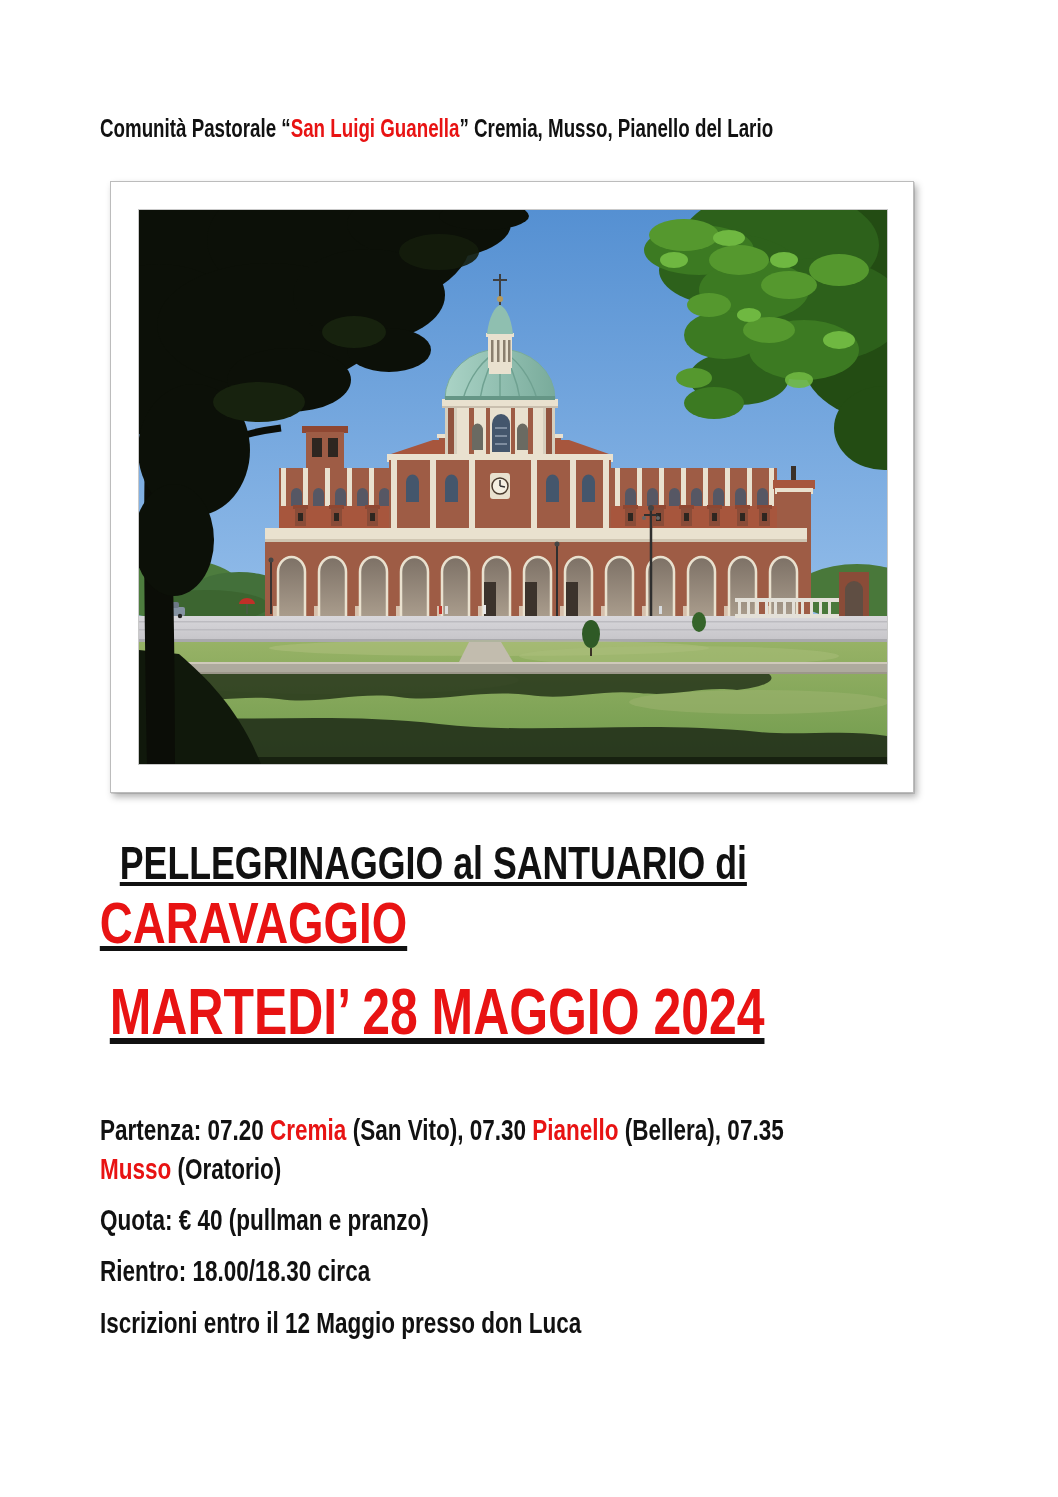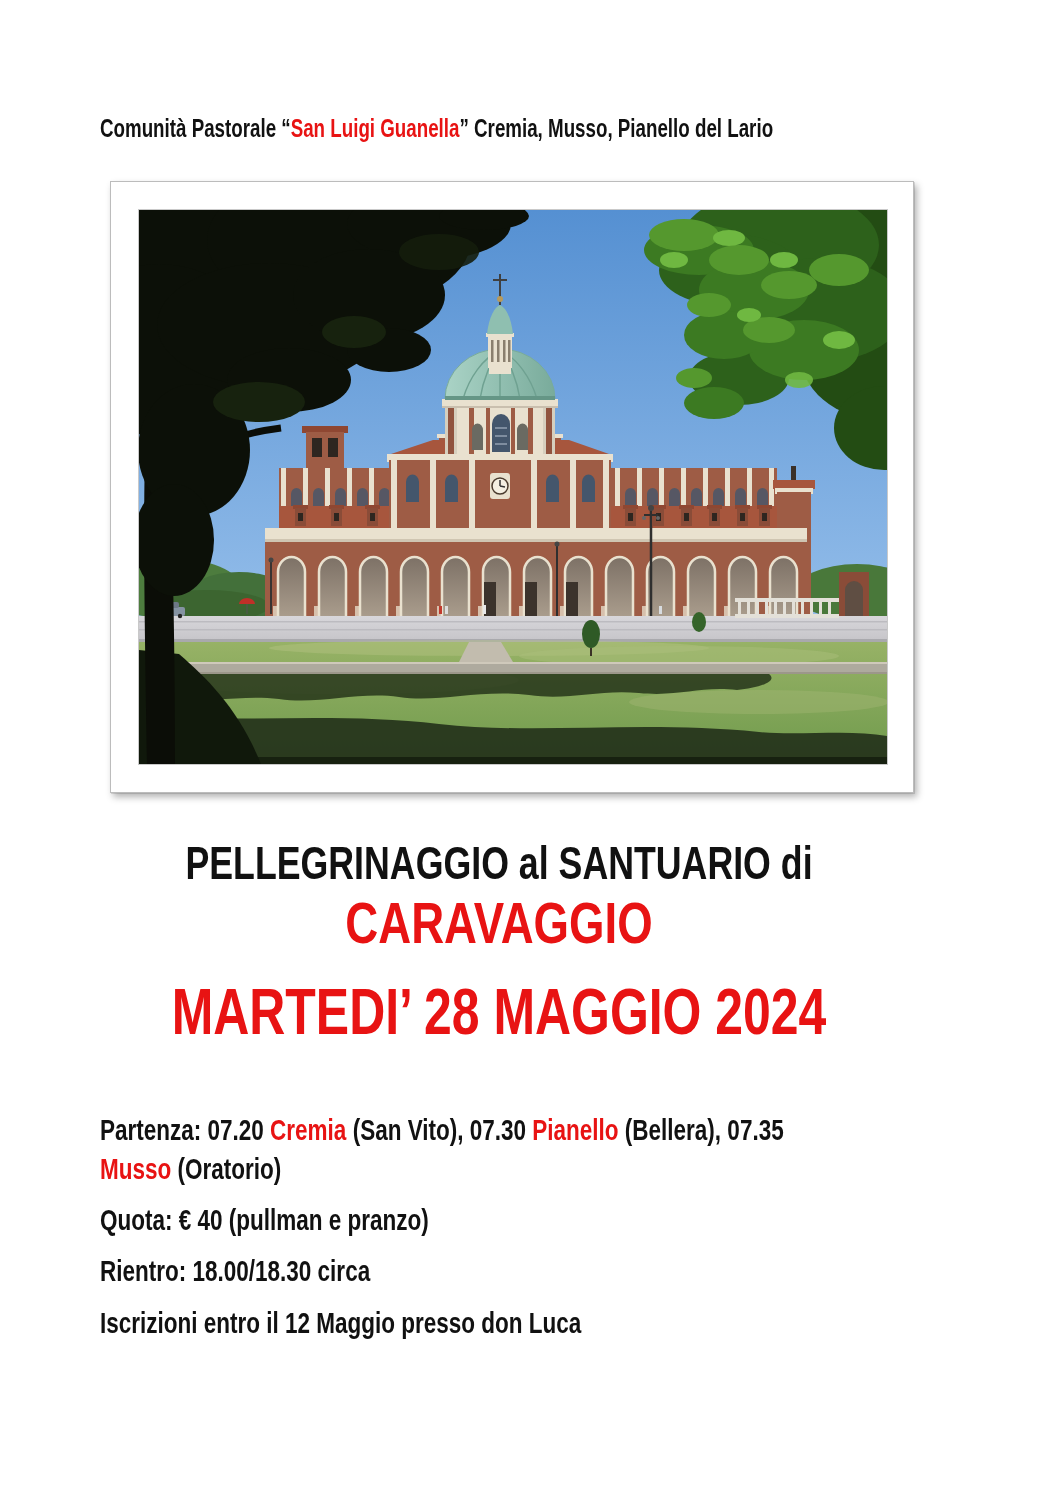--- a/index.html
+++ b/index.html
@@ -19,21 +19,21 @@
     margin:114px 0 0 100px;font-size:25px;font-weight:700;white-space:nowrap;
     transform:scaleX(.75);transform-origin:0 50%;
   }
   .c-red{color:var(--accent-red);}
   .photo-frame{
     width:748px;margin:38px 0 0 110px;padding:27px;background:#fff;
     border:1px solid var(--frame-border);
     box-shadow:3px 4px 7px rgba(0,0,0,.30), 1px 1px 0 #e2e2e2;
   }
   .photo-frame svg{display:block;border:1px solid #c9c9c9;}
-  .titles{width:998px;text-align:center;}
+  .titles{width:998px;text-align:left;text-decoration:underline;}
   .titles h1{margin:0;line-height:1.12;white-space:nowrap;}
   .t1{font-size:47px;margin-top:44px !important;transform:scaleX(.76);transform-origin:50% 50%;}
   .t2{font-size:57px;margin-top:2px !important;color:var(--accent-red);transform:scaleX(.80);transform-origin:50% 50%;}
   .t3{font-size:64px;margin-top:22px !important;color:var(--accent-red);transform:scaleX(.78);transform-origin:50% 50%;}
   .details{margin:62px 0 16px 100px;font-size:30px;font-weight:700;}
   .details p{margin:0 0 13px 0;line-height:1.27;white-space:nowrap;transform:scaleX(.75);transform-origin:0 0;}
   .details p.wrap-first{margin-bottom:1px;}
   
   .f-brick{fill:var(--brick)} .f-brickd{fill:#8a4c38} .f-stone{fill:var(--stone)}
   .f-roof{fill:var(--roof)} .f-roofd{fill:#8f4732} .f-win{fill:#44566c} .f-dark{fill:#2e2620}

